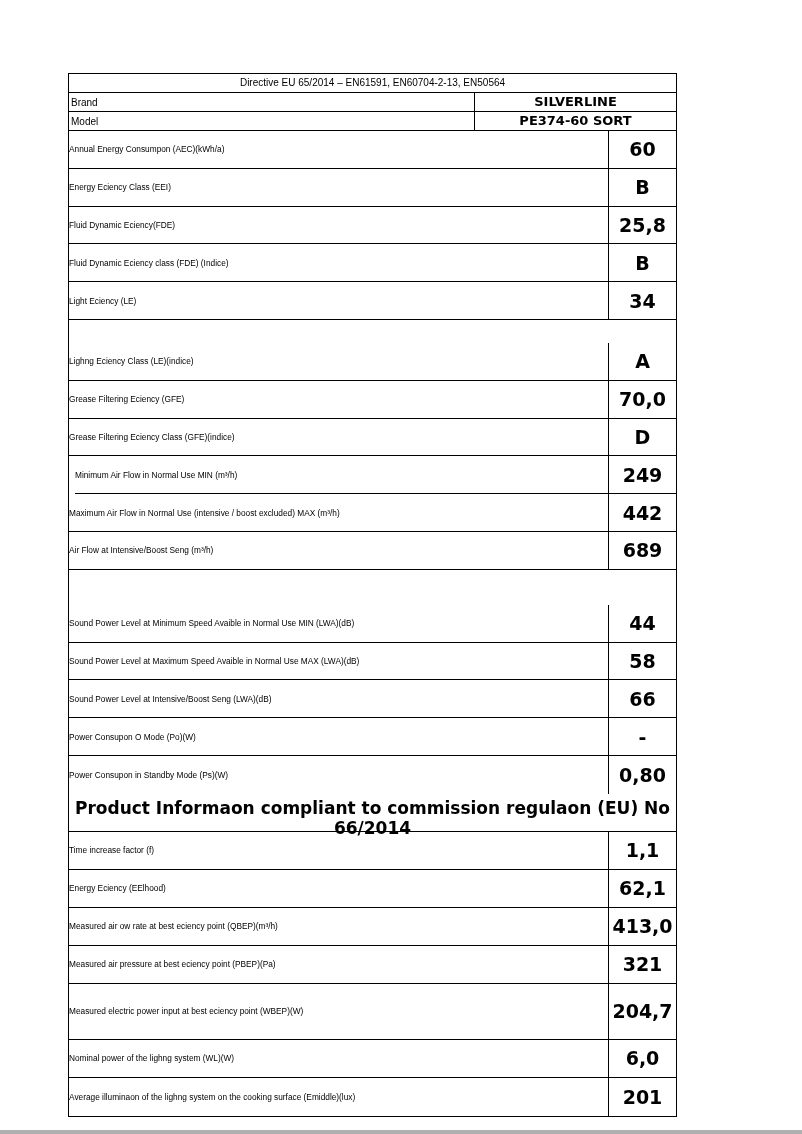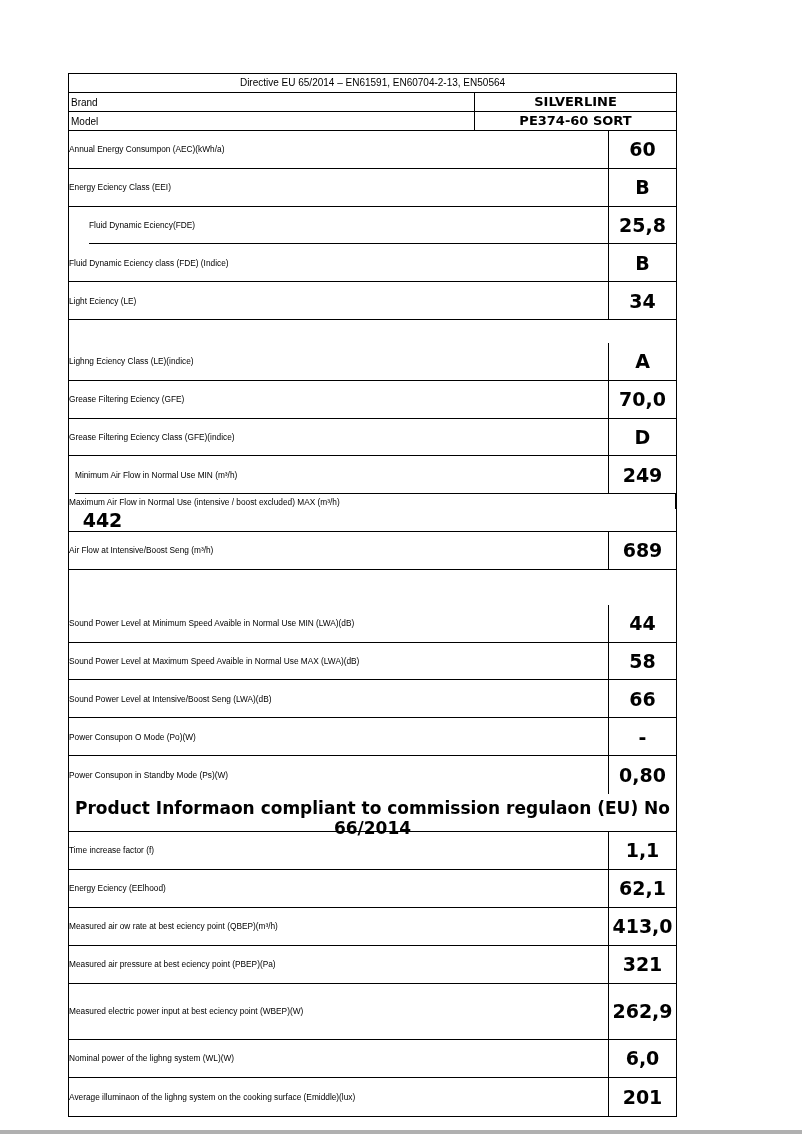--- a/index.html
+++ b/index.html
@@ -31,21 +31,21 @@
   </div>
   <div id="rowsA">
       <div class="row" style="height: 37.8px;">
         <div class="lbl">Annual Energy Consumpon (AEC)(kWh/a)</div>
         <div class="val">60</div>
       </div>
       <div class="row" style="height: 37.8px;">
         <div class="lbl">Energy Eciency Class (EEI)</div>
         <div class="val">B</div>
       </div>
-      <div class="row" style="height: 37.8px; margin-left: 20px;">
+      <div class="row" style="height: 37.8px;">
         <div class="lbl">Fluid Dynamic Eciency(FDE)</div>
         <div class="val">25,8</div>
       </div>
       <div class="row" style="height: 37.8px;">
         <div class="lbl">Fluid Dynamic Eciency class (FDE) (Indice)</div>
         <div class="val">B</div>
       </div>
       <div class="row" style="height: 37.8px;">
         <div class="lbl">Light Eciency (LE)</div>
         <div class="val">34</div>
@@ -59,21 +59,21 @@
         <div class="val">70,0</div>
       </div>
       <div class="row" style="height: 37.8px;">
         <div class="lbl">Grease Filtering Eciency Class (GFE)(indice)</div>
         <div class="val">D</div>
       </div>
       <div class="row" style="height: 37.8px; margin-left: 6px;">
         <div class="lbl">Minimum Air Flow in Normal Use MIN (m³/h)</div>
         <div class="val">249</div>
       </div>
-      <div class="row" style="height: 37.8px; flex-direction: column;">
+      <div class="row" style="height: 37.8px;">
         <div class="lbl">Maximum Air Flow in Normal Use  (intensive / boost excluded) MAX (m³/h)</div>
         <div class="val">442</div>
       </div>
       <div class="row" style="height: 37.8px;">
         <div class="lbl">Air Flow at Intensive/Boost Seng (m³/h)</div>
         <div class="val">689</div>
       </div>
       <div class="row" style="height: 37.8px; margin-top: 35px;">
         <div class="lbl">Sound Power Level at Minimum Speed Avaible in Normal Use MIN (LWA)(dB)</div>
         <div class="val">44</div>
@@ -108,21 +108,21 @@
       <div class="row" style="height: 38px;">
         <div class="lbl">Measured air ow rate at best eciency point (QBEP)(m³/h)</div>
         <div class="val">413,0</div>
       </div>
       <div class="row" style="height: 38px;">
         <div class="lbl">Measured air pressure at best eciency point (PBEP)(Pa)</div>
         <div class="val">321</div>
       </div>
       <div class="row" style="height: 56px;">
         <div class="lbl">Measured electric power input at best eciency point (WBEP)(W)</div>
-        <div class="val">262,9</div>
+        <div class="val">204,7</div>
       </div>
       <div class="row" style="height: 38px;">
         <div class="lbl">Nominal power of the lighng system (WL)(W)</div>
         <div class="val">6,0</div>
       </div>
       <div class="row" style="height: 38px;">
         <div class="lbl">Average illuminaon of the lighng system on the cooking surface (Emiddle)(lux)</div>
         <div class="val">201</div>
       </div>
     </div>

